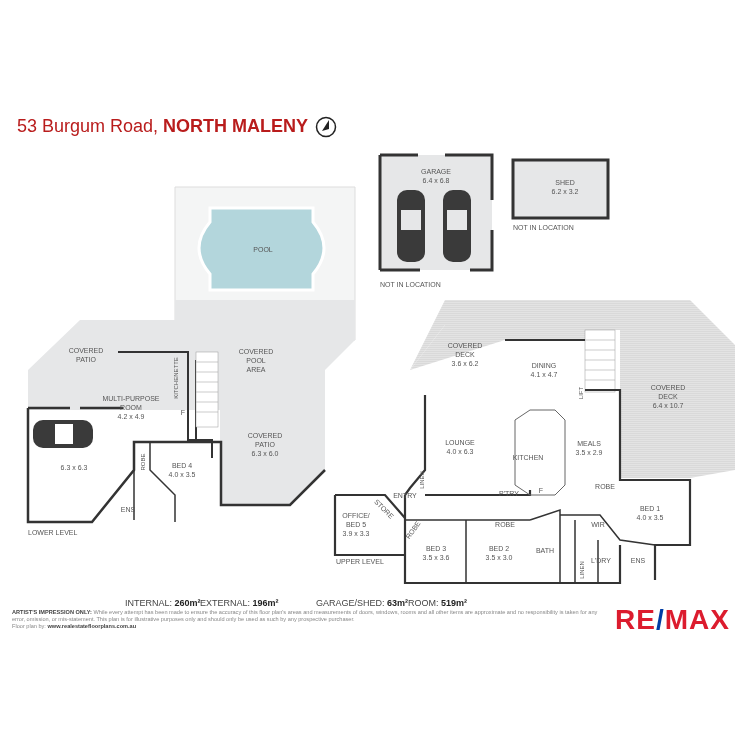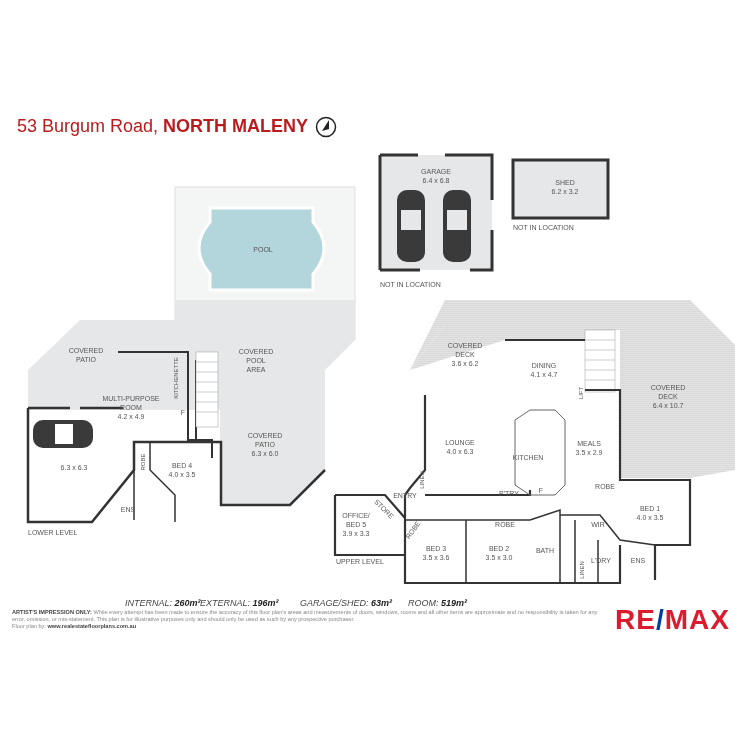--- a/index.html
+++ b/index.html
@@ -5,21 +5,21 @@
   html, body { margin: 0; padding: 0; background: #ffffff; }
   body { width: 750px; height: 750px; position: relative; overflow: hidden; font-family: "Liberation Sans", sans-serif; color: #333; }
   .title { position: absolute; left: 17px; top: 116px; font-size: 18px; color: #b91c1c; white-space: nowrap; }
   .title .suburb { font-weight: bold; }
   .compass { position: absolute; left: 315px; top: 116px; width: 22px; height: 22px; }
   svg.plan { position: absolute; left: 0; top: 0; }
   .lbl { position: absolute; font-size: 7px; color: #555; text-align: center; line-height: 9px; white-space: nowrap; transform: translate(-50%, -50%); }
   .lbl-left { position: absolute; font-size: 7px; color: #555; white-space: nowrap; }
   .vlbl { position: absolute; font-size: 6px; color: #555; transform: translate(-50%,-50%) rotate(-90deg); white-space: nowrap; }
   .stats { position: absolute; top: 598px; left: 0; width: 100%; font-size: 9px; color: #444; }
-  .stats .item { position: absolute; white-space: nowrap; font-style: italic; }
+  .stats .item { position: absolute; white-space: nowrap; }
   .stats b { color: #222; }
   .disclaimer { position: absolute; left: 12px; top: 609px; width: 590px; font-size: 5.6px; line-height: 7px; color: #888; }
   .disclaimer b { color: #444; }
   .disclaimer .url { color: #444; font-weight: bold; }
   .remax { position: absolute; left: 615px; top: 604px; font-size: 28px; font-weight: bold; letter-spacing: 1px; white-space: nowrap; }
   .remax .r { color: #dc1c2e; }
   .remax .slash { color: #003da5; }
 </style>
 </head>
 <body>
@@ -156,21 +156,21 @@
 <div class="lbl" style="left:650px;top:513px"><span>BED 1</span><br><span>4.0 x 3.5</span></div>
 <div class="lbl" style="left:598px;top:524px">WIR</div>
 <div class="lbl" style="left:601px;top:560px">L'DRY</div>
 <div class="lbl" style="left:638px;top:560px">ENS</div>
 <div class="vlbl" style="left:582px;top:570px">LINEN</div>
 <div class="lbl-left" style="left:336px;top:558px">UPPER LEVEL</div>
 
 <div class="stats">
   <span class="item" style="left:125px"><span>INTERNAL:</span> <b>260m²</b></span>
   <span class="item" style="left:200px"><span>EXTERNAL:</span> <b>196m²</b></span>
-  <span class="item" style="left:300px"><span>GARAGE/SHED:</span> <b>63m²</b></span>
+  <span class="item" style="left:316px"><span>GARAGE/SHED:</span> <b>63m²</b></span>
   <span class="item" style="left:408px"><span>ROOM:</span> <b>519m²</b></span>
 </div>
 
 <div class="disclaimer">
   <b>ARTIST'S IMPRESSION ONLY:</b><span> While every attempt has been made to ensure the accuracy of this floor plan's areas and measurements of doors, windows, rooms and all other items are approximate and no responsibility is taken for any error, omission, or mis-statement. This plan is for illustrative purposes only and should only be used as such by any prospective purchaser.</span><br>
   <span>Floor plan by: </span><span class="url">www.realestatefloorplans.com.au</span>
 </div>
 
 <div class="remax">
   <span class="r">RE</span><span class="slash">/</span><span class="r">MAX</span>

